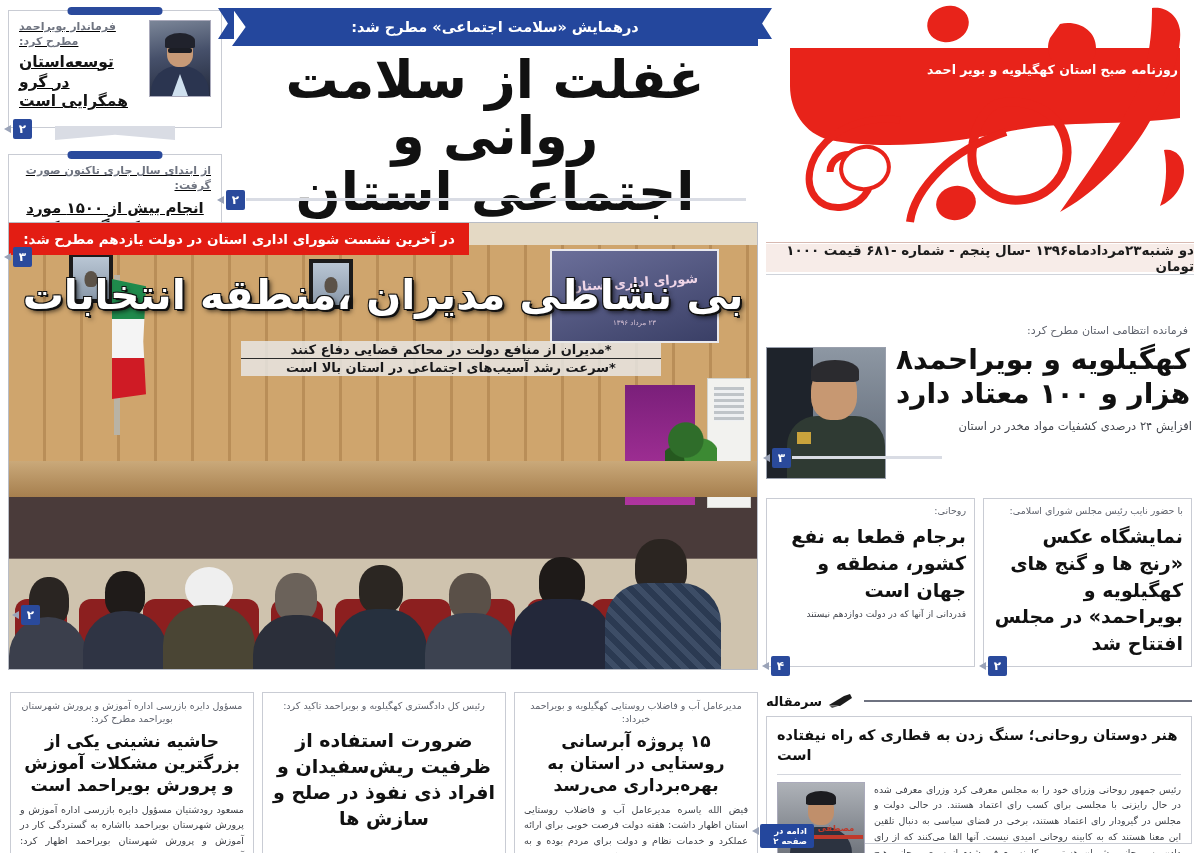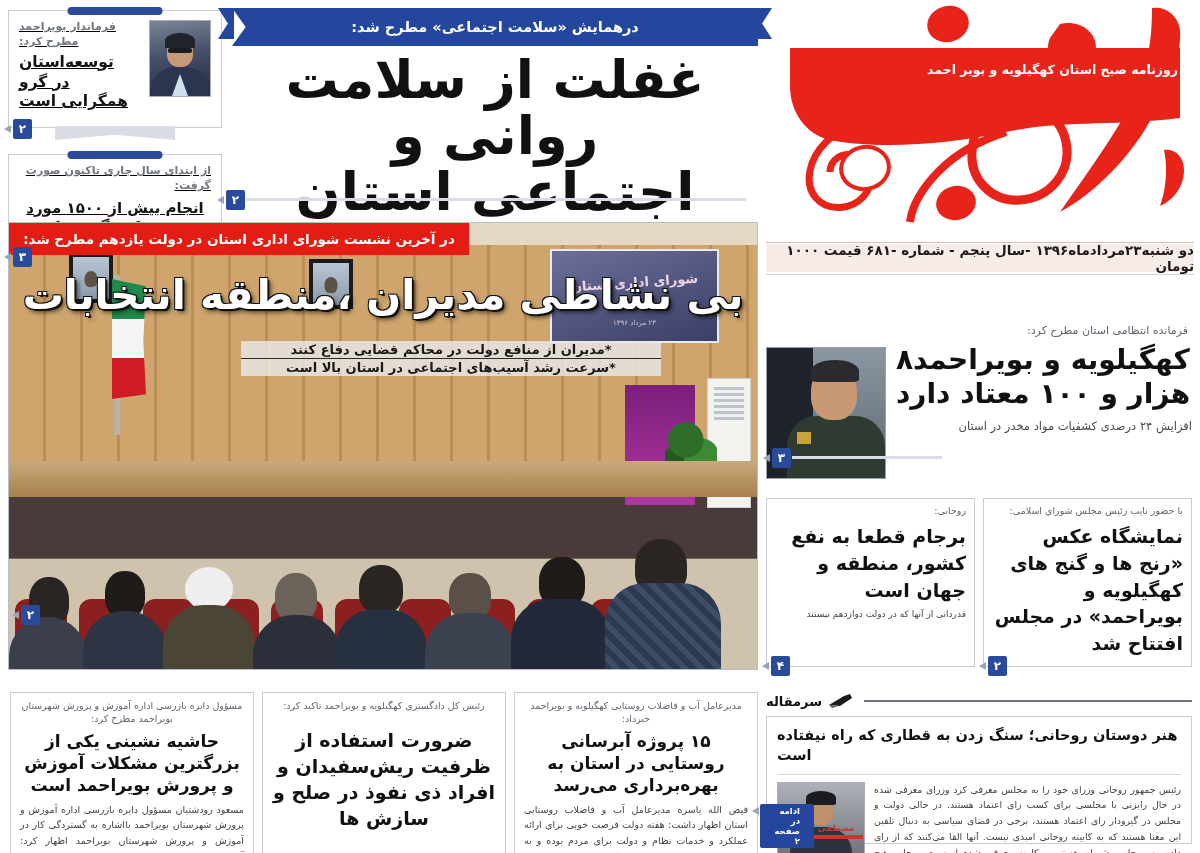--- a/index.html
+++ b/index.html
@@ -283,21 +283,21 @@
   .edit-photo .torso{position:absolute;left:50%;bottom:0;transform:translateX(-50%);
     width:62px;height:28px;background:#2c3340;border-radius:26px 26px 0 0;}
   .edit-body{font-size:9.4px;line-height:1.68;color:#3c3f45;text-align:justify;}
   .author{
     position:absolute;left:10px;bottom:10px;width:86px;text-align:center;
     color:#c0392b;font-size:8.5px;font-weight:bold;z-index:3;
   }
   .author-bar{position:absolute;left:10px;bottom:4px;width:86px;height:4px;background:#c0392b;z-index:3;}
   .cont-badge{
     position:absolute;background:#24479d;color:#fff;font-size:8.5px;font-weight:bold;
-    padding:2px 14px;border-radius:2px;z-index:7;
+    padding:2px 7px;border-radius:2px;z-index:7;
   }
   .cont-badge::after{
     content:"";position:absolute;left:-8px;top:3px;
     border-top:4px solid transparent;border-bottom:4px solid transparent;
     border-right:7px solid #9aa3b8;
   }
 </style>
 </head>
 <body>
 

